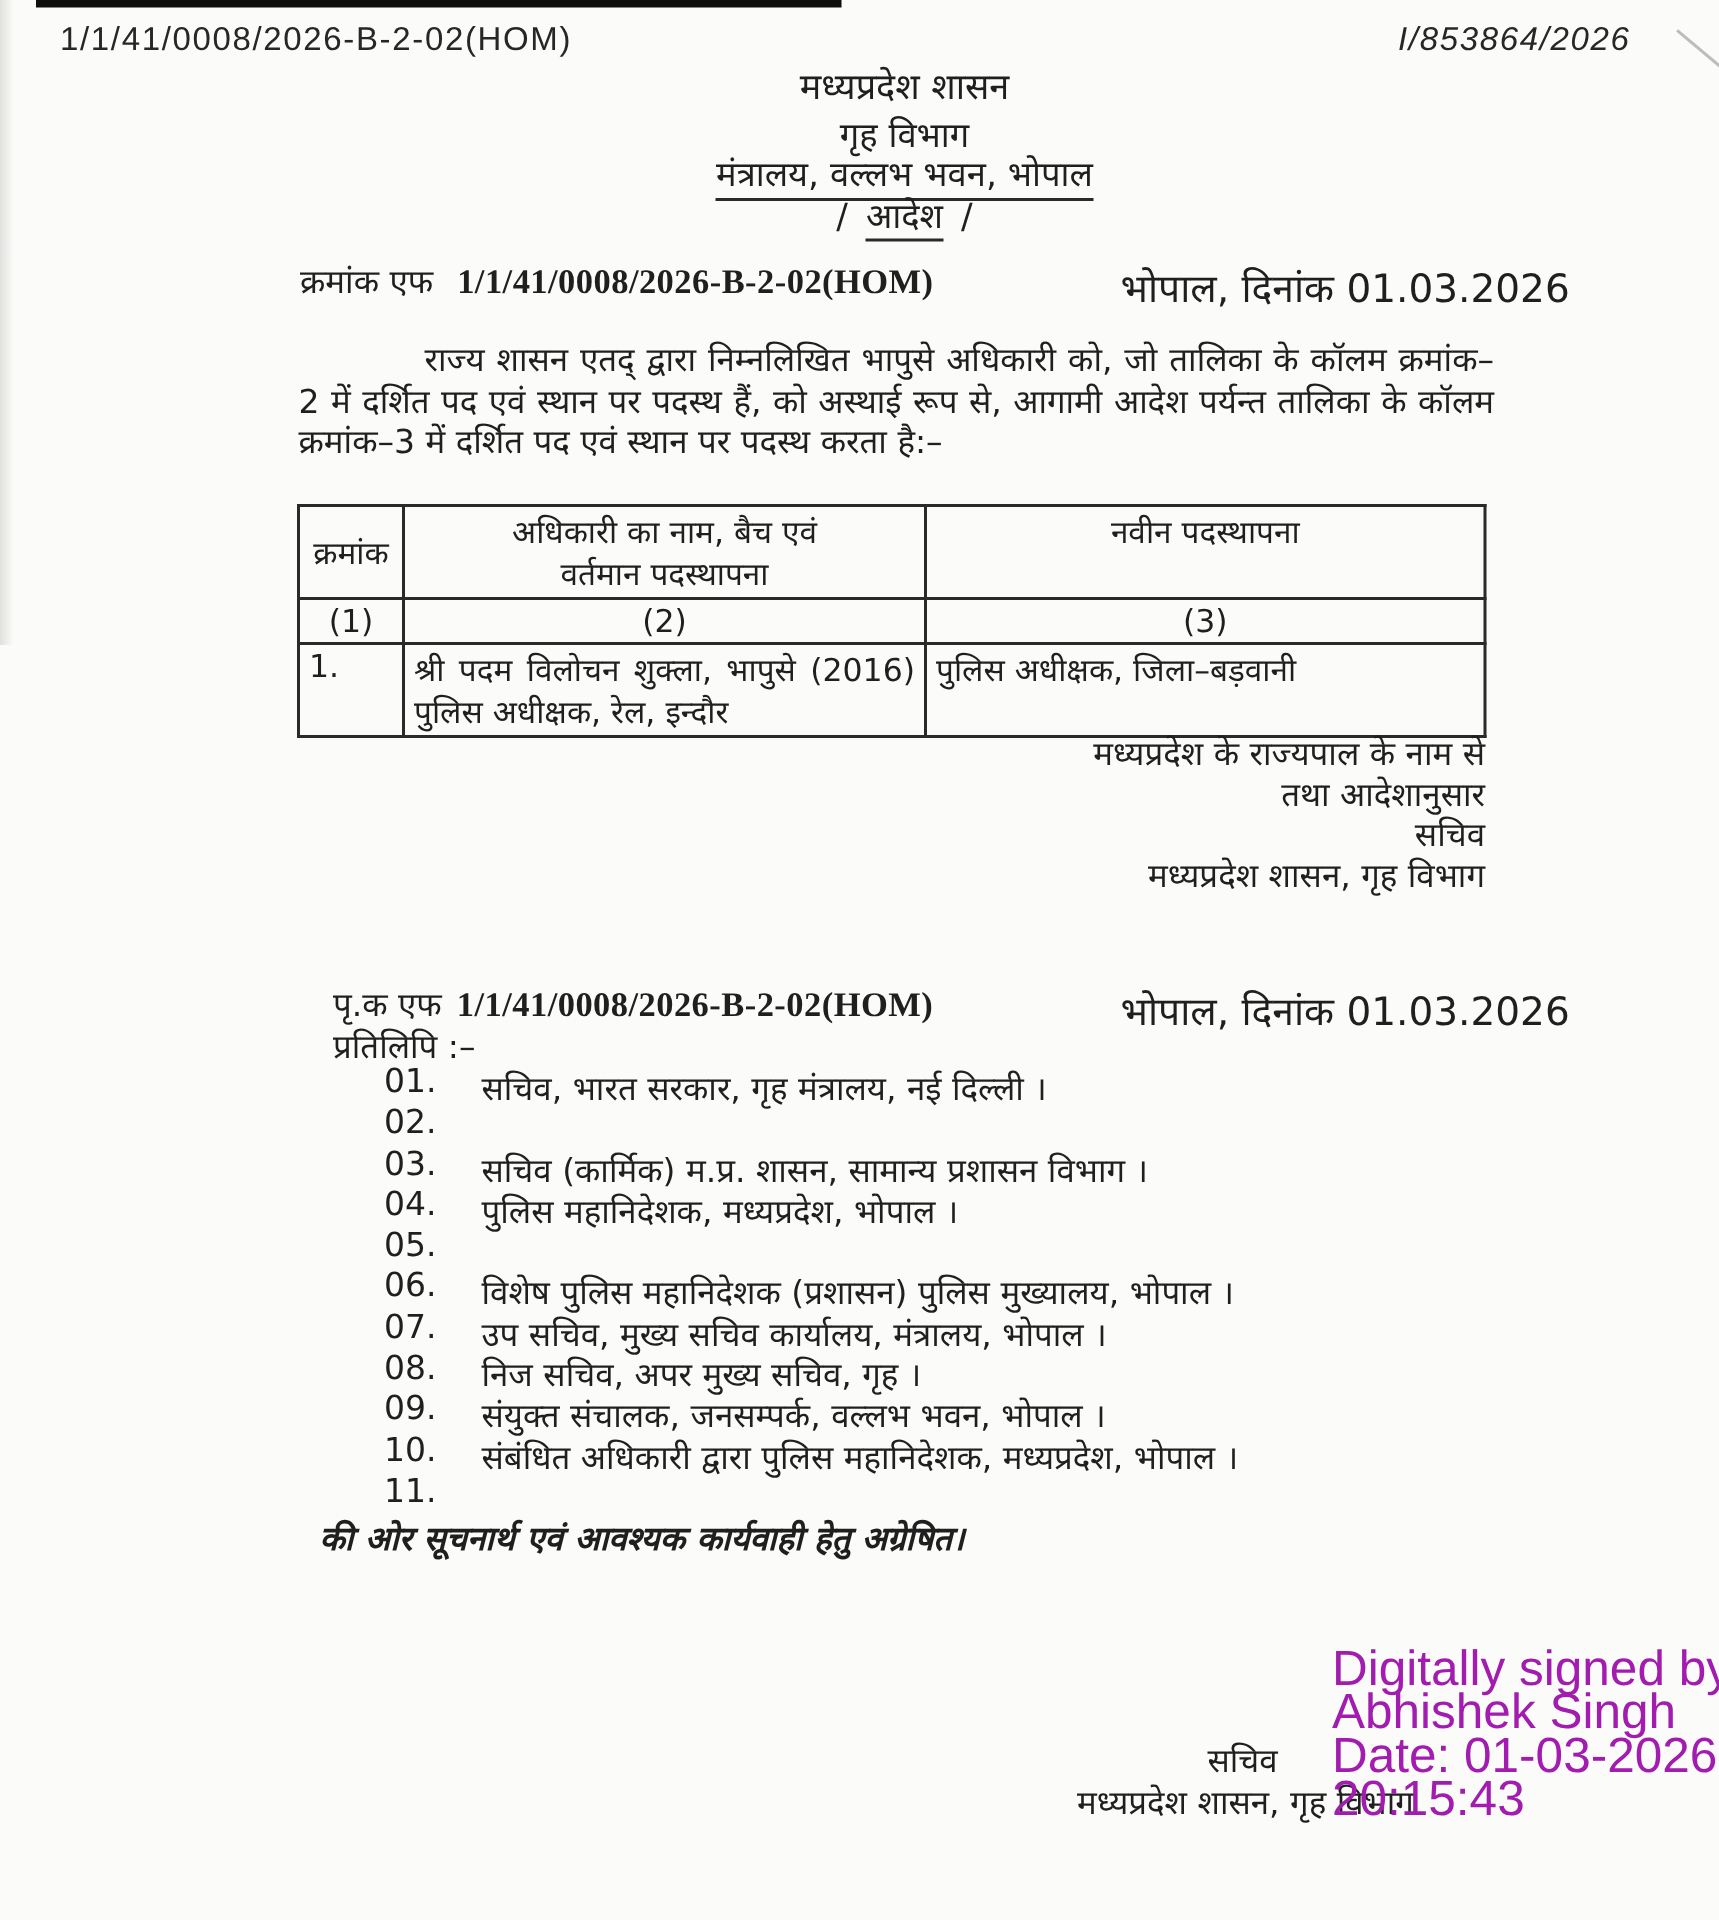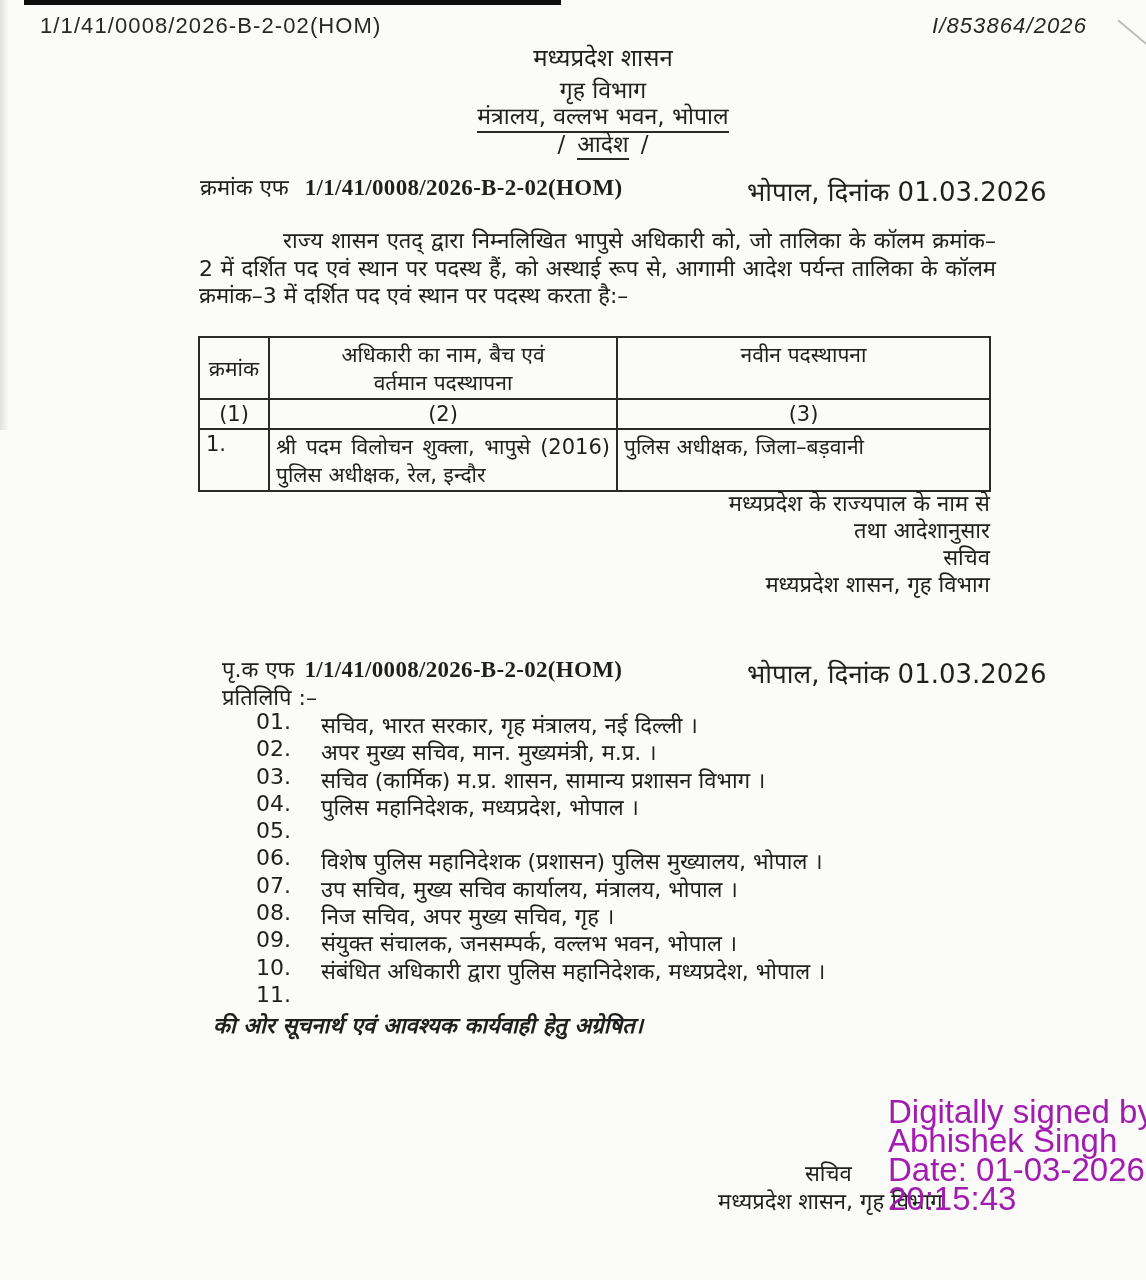--- a/index.html
+++ b/index.html
@@ -149,21 +149,20 @@
 <div class="abs place-date pd2">भोपाल, दिनांक 01.03.2026</div>
 <div class="abs copy-heading">प्रतिलिपि :–</div>
 
 <div class="abs copy-list">
   <div class="copy-item">
     <span class="copy-no">01.</span>
     <span>सचिव, भारत सरकार, गृह मंत्रालय, नई दिल्ली ।</span>
   </div>
   <div class="copy-item">
     <span class="copy-no">02.</span>
-    <span>अपर मुख्य सचिव, मान. मुख्यमंत्री, म.प्र. ।</span>
   </div>
   <div class="copy-item">
     <span class="copy-no">03.</span>
     <span>सचिव (कार्मिक) म.प्र. शासन, सामान्य प्रशासन विभाग ।</span>
   </div>
   <div class="copy-item">
     <span class="copy-no">04.</span>
     <span>पुलिस महानिदेशक, मध्यप्रदेश, भोपाल ।</span>
   </div>
   <div class="copy-item">

